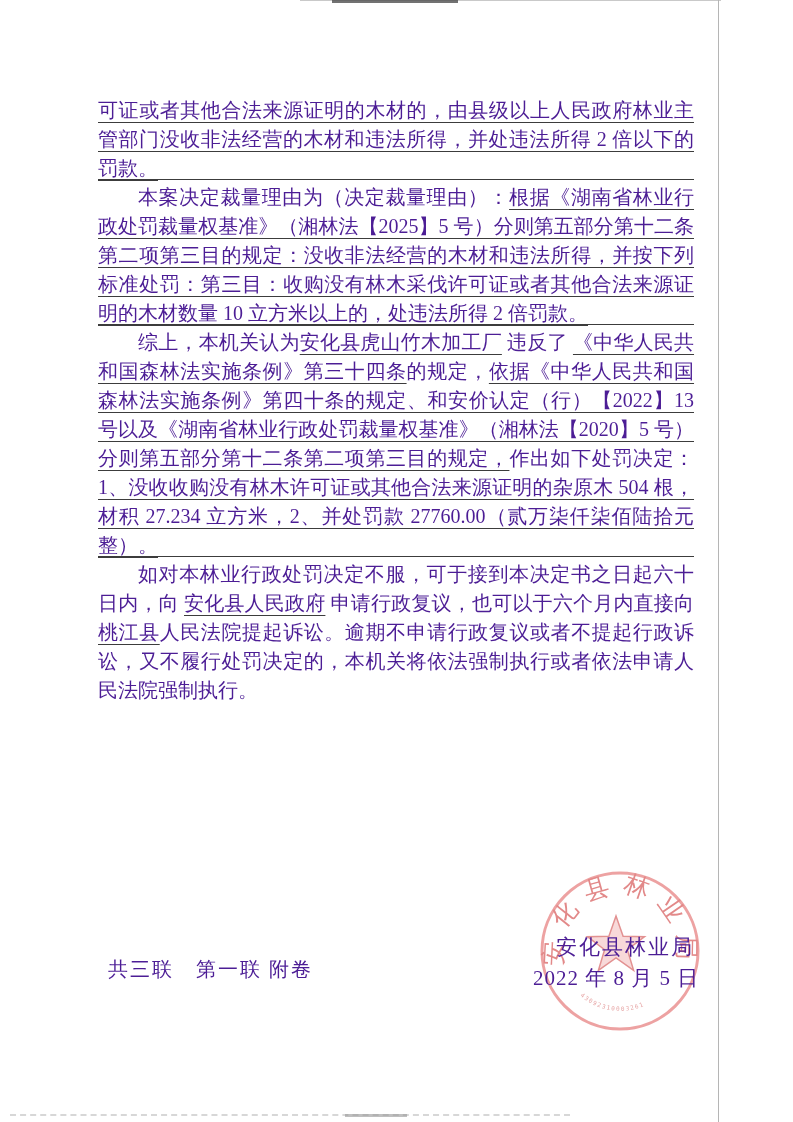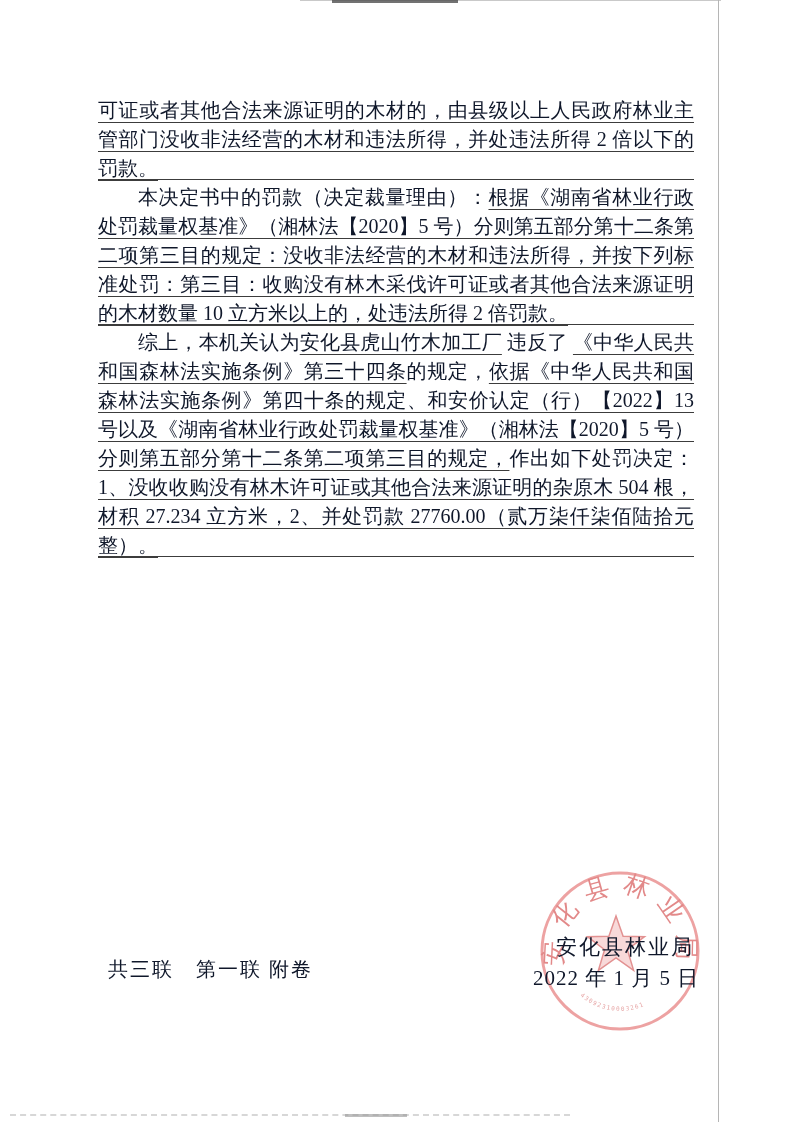--- a/index.html
+++ b/index.html
@@ -2,21 +2,21 @@
 <html><head>
 <meta charset="utf-8">
 <style>
   html,body{margin:0;padding:0;background:#ffffff;}
   .page{
     position:relative;
     width:721px;height:1122px;
     background:#ffffff;
     overflow:hidden;
     font-family:"Liberation Serif","DejaVu Serif",serif;
-    color:#0f172a;
+    color:#4c1d95;
   }
   
   .edge-top-faint{position:absolute;left:300px;top:0;width:493px;height:1px;background:#c9c9c9;}
   .edge-top-dark{position:absolute;left:332px;top:0;width:126px;height:3px;background:#4f4f4f;opacity:.8;}
   .edge-top-corner{position:absolute;left:779px;top:0;width:14px;height:2px;background:#8a8a8a;}
   .edge-right{position:absolute;right:2px;top:0;bottom:0;width:1px;background:#b5b5b5;}
   .edge-bottom{position:absolute;left:10px;top:1114px;width:560px;border-top:2px dashed #d7d7d7;}
   .edge-bottom-dark{position:absolute;left:345px;top:1114px;width:62px;height:3px;background:#9c9c9c;opacity:.65;}
   
   .doc-body{
@@ -58,35 +58,36 @@
 
   <div class="edge-top-faint"></div>
   <div class="edge-top-dark"></div>
   <div class="edge-top-corner"></div>
   <div class="edge-right"></div>
   <div class="edge-bottom"></div>
   <div class="edge-bottom-dark"></div>
 
   <div class="doc-body">
       <p class="para trail"><span class="u">可证或者其他合法来源证明的木材的，由县级以上人民政府林业主管部门没收非法经营的木材和违法所得，并处违法所得 2 倍以下的罚款。</span></p>
-      <p class="para indent trail"><span>本决定书中的罚款（决定裁量理由）：</span><span class="u">根据《湖南省林业行政处罚裁量权基准》（湘林法【2020】5 号）分则第五部分第十二条第二项第三目的规定：没收非法经营的木材和违法所得，并按下列标准处罚：第三目：收购没有林木采伐许可证或者其他合法来源证明的木材数量 10 立方米以上的，处违法所得 2 倍罚款。</span></p>
+      <p class="para indent trail"><span>本案决定裁量理由为（决定裁量理由）：</span><span class="u">根据《湖南省林业行政处罚裁量权基准》（湘林法【2025】5 号）分则第五部分第十二条第二项第三目的规定：没收非法经营的木材和违法所得，并按下列标准处罚：第三目：收购没有林木采伐许可证或者其他合法来源证明的木材数量 10 立方米以上的，处违法所得 2 倍罚款。</span></p>
       <p class="para indent trail"><span>综上，本机关认为</span><span class="u">安化县虎山竹木加工厂</span><span> 违反了 </span><span class="u">《中华人民共和国森林法实施条例》第三十四条</span><span>的规定，</span><span class="u">依据《中华人民共和国森林法实施条例》第四十条的规定、和安价认定（行）【2022】13 号以及《湖南省林业行政处罚裁量权基准》（湘林法【2020】5 号）分则第五部分第十二条第二项第三目的规定，</span><span>作出如下处罚决定：</span><span class="u">1、没收收购没有林木许可证或其他合法来源证明的杂原木 504 根，材积 27.234 立方米，2、并处罚款 27760.00（贰万柒仟柒佰陆拾元整）。</span></p>
+      <p class="para indent"><span>如对本林业行政处罚决定不服，可于接到本决定书之日起六十日内，向 </span><span class="u">安化县人民政府</span><span> 申请行政复议，也可以于六个月内直接向</span><span class="u">桃江县</span><span>人民法院提起诉讼。逾期不申请行政复议或者不提起行政诉讼，又不履行处罚决定的，本机关将依法强制执行或者依法申请人民法院强制执行。</span></p>
     </div>
 
   <svg class="seal" viewBox="0 0 170 170" aria-hidden="true">
     <circle class="seal-ring" cx="85" cy="85" r="78"></circle>
     <polygon class="seal-star" points="81,50 88.1,70.3 109.5,70.7 92.4,83.7 98.6,104.3 81,92 63.4,104.3 69.6,83.7 52.5,70.7 73.9,70.3"></polygon>
     <path id="seal-arc" class="hidden-path" d="M 32.4 109.5 A 58 58 0 1 1 137.6 109.5"></path>
     <text class="seal-arc-text">
       <textPath href="#seal-arc" startOffset="10">安化县林业局</textPath>
     </text>
     <path id="seal-code-arc" class="hidden-path" d="M 35.9 119.4 A 60 60 0 0 0 134.1 119.4"></path>
     <text class="seal-code">
       <textPath href="#seal-code-arc" startOffset="14">43092310003261</textPath>
     </text>
   </svg>
 
   <div class="sig-agency">安化县林业局</div>
-  <div class="sig-date">2022 年 1 月 5 日</div>
+  <div class="sig-date">2022 年 8 月 5 日</div>
 
   <div class="copy-note">共三联　第一联 附卷</div>
 
 </div>
 
 </body></html>

